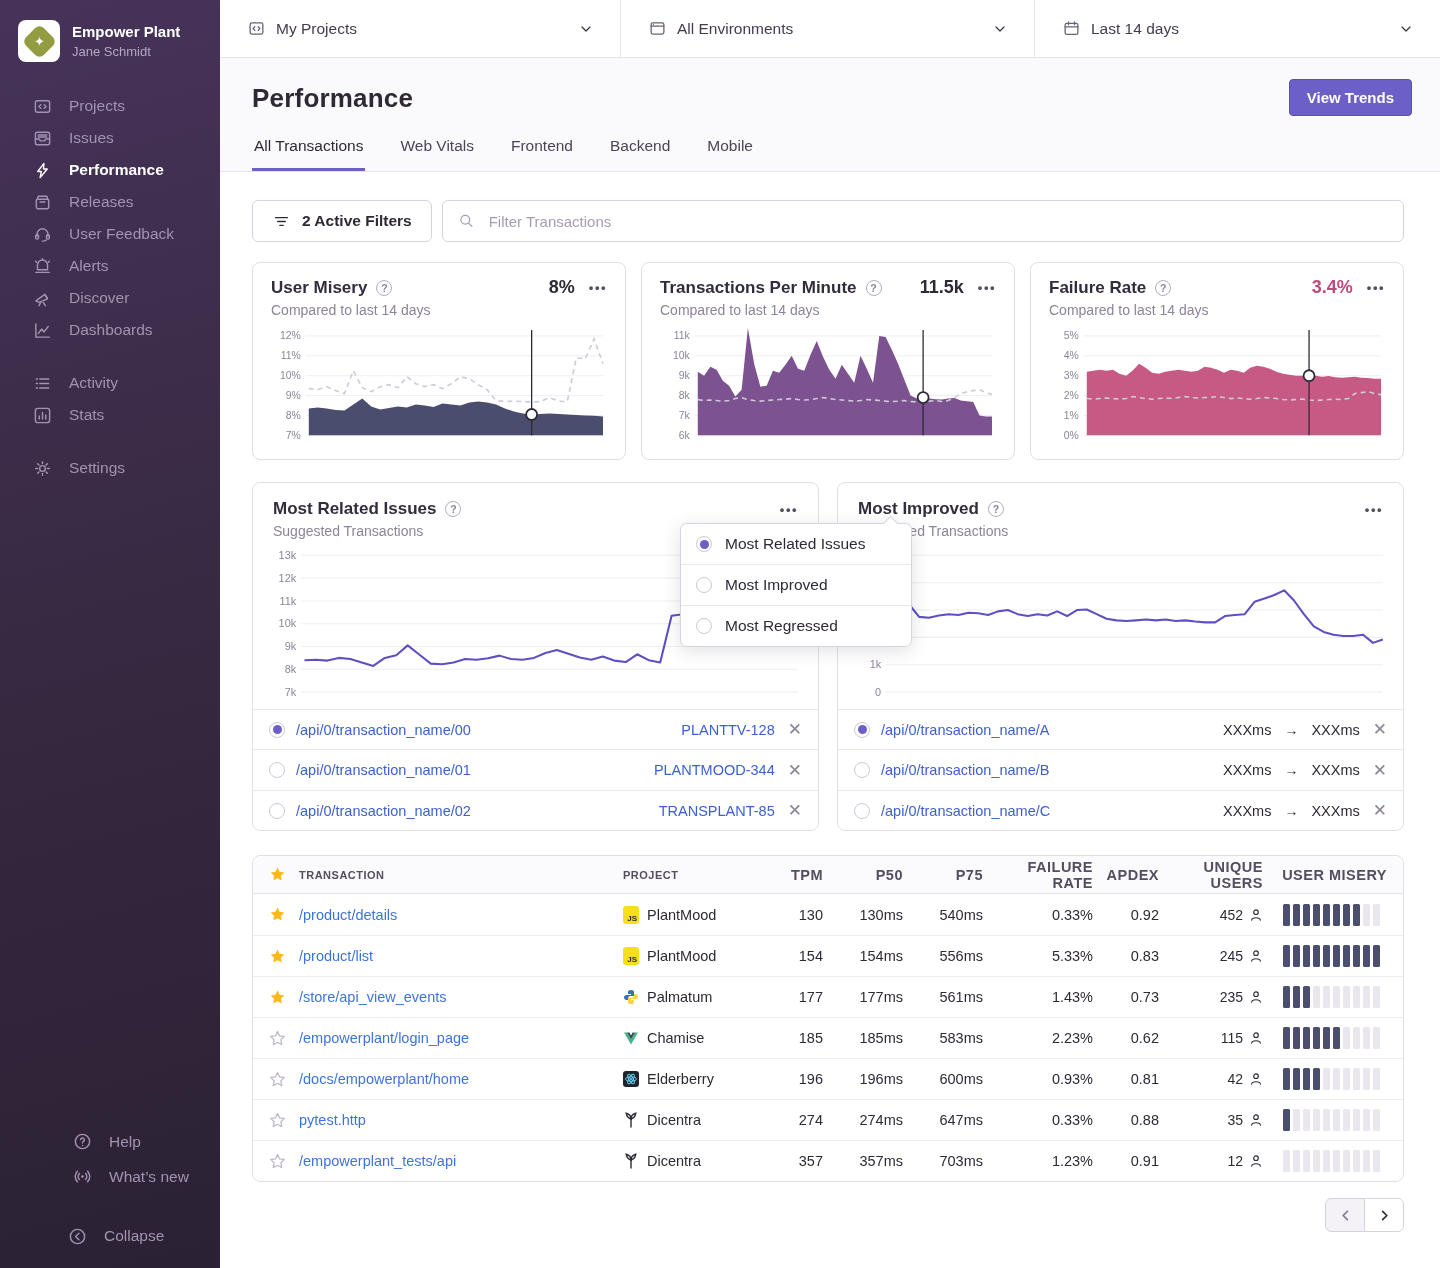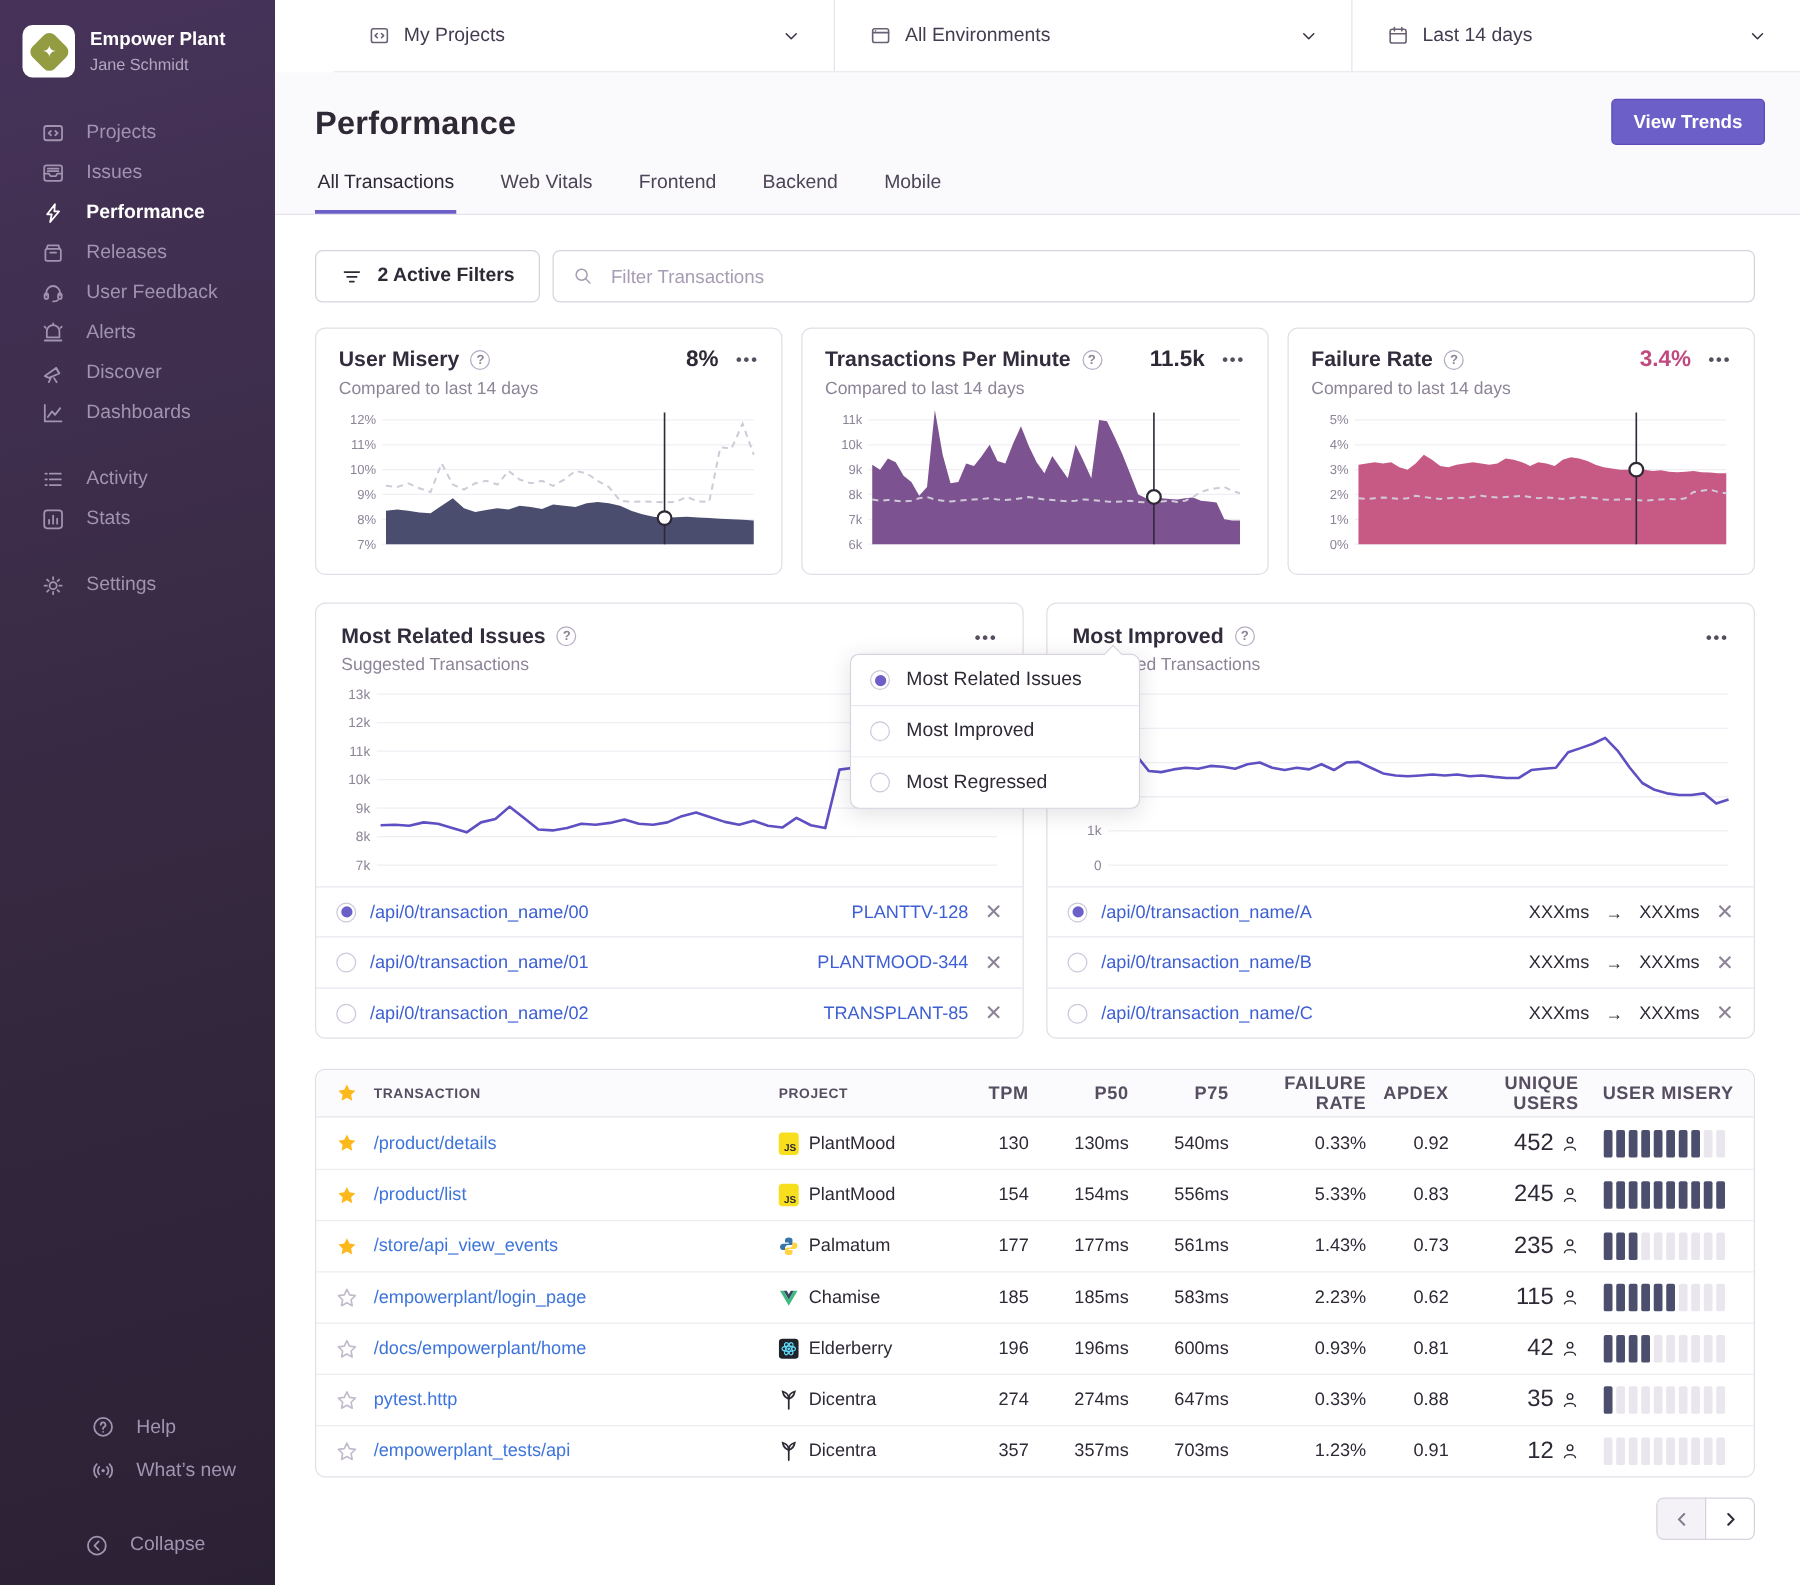--- a/index.html
+++ b/index.html
@@ -22,21 +22,21 @@
   .nav-item { display:flex; align-items:center; gap:17px; padding:6.5px 14px 6.5px 33px; font-size:15.5px; cursor:pointer; color:#a293b1; }
   .nav-item.active { color:#fff; font-weight:600; }
   .icn { width:19px; height:19px; display:inline-flex; flex:0 0 19px; }
   .icn svg { width:100%; height:100%; }
   .sidebar-spacer { flex:1; }
   .sidebar-footer .nav-item { padding-top:8px; padding-bottom:8px;margin-left:40px; }
   .collapse-wrap { margin-top:26px;margin-left:35px; }
 
   
   .main { flex:1; min-width:0; display:flex; flex-direction:column; }
-  .topbar { height:58px; background:#fff; border-bottom:1px solid #e7e3ec; display:flex;margin-left:47px; }
+  .topbar { height:58px; background:#fff; border-bottom:1px solid #e7e3ec; display:flex; }
   .tb-item { display:flex; align-items:center; gap:11px; padding:0 26px 0 28px; font-size:15.5px; color:#453b51; cursor:pointer; }
   .tb-item + .tb-item { border-left:1px solid #e7e3ec; }
   .tb-1 { flex:0 0 400px; } .tb-2 { flex:0 0 414px; } .tb-3 { flex:1; }
   .tb-chevron { margin-left:auto; width:16px; height:16px; color:#3a3145; }
   .tb-icn { width:17px; height:17px; display:inline-flex; color:#6a6074; }
   .tb-icn svg, .tb-chevron svg { width:100%; height:100%; }
 
   .header { background:#faf9fb; padding:25px 28px 0 32px; position:relative; border-bottom:1px solid #e7e3ec; }
   .page-title { font-size:26px; font-weight:700; color:#2f2936; letter-spacing:.2px; }
   .view-trends { position:absolute; right:28px; top:21px; background:#6C5FC7; color:#fff; border:1px solid #5b4cb8;
@@ -100,21 +100,21 @@
   .tbody .tr { height:41px; border-top:1px solid #eeebf1; }
   .tbody .tr:first-child { border-top:none; }
   .c-star { padding-left:16px; display:flex; align-items:center; }
   .star { width:17px; height:17px; display:inline-flex; cursor:pointer; }
   .star svg { width:100%; height:100%; }
   .c-r { text-align:right; padding-right:10px; font-size:14.5px; }
   .c-proj { display:flex; align-items:center; gap:8px; font-size:14.5px; color:#2f2936; }
   .pico { width:16px; height:18px; display:inline-flex; flex:0 0 16px; }
   .pico svg { width:100%; height:100%; }
   .pico-js { background:#f7df1e; border-radius:3px; color:#2f2936; font-size:8px; font-weight:700; align-items:flex-end; justify-content:flex-end; padding:1px 2px; }
-  .c-users { display:flex; justify-content:flex-end; align-items:center; gap:6px; padding-right:10px; font-size:19px; }
+  .c-users { display:flex; justify-content:flex-end; align-items:center; gap:6px; padding-right:10px; font-size:14px; }
   .user-icn { width:14px; height:14px; color:#2f2936; display:inline-flex; }
   .user-icn svg { width:100%; height:100%; }
   .c-misery { padding-left:10px; display:flex; gap:3px; }
   .bar { width:7px; height:22px; border-radius:1.5px; background:#e9e6ee; }
   .bar.f { background:#4b4e6d; }
   .th-tx { font-size:11px; }
 
   .pagination { display:flex; justify-content:flex-end; margin-top:16px; }
   .pg-btn { width:40px; height:34px; border:1px solid #d8d2df; background:#fff; display:flex; align-items:center; justify-content:center; cursor:pointer; padding:0; }
   .pg-prev { border-radius:6px 0 0 6px; background:#f4f2f7; color:#847a90; }

